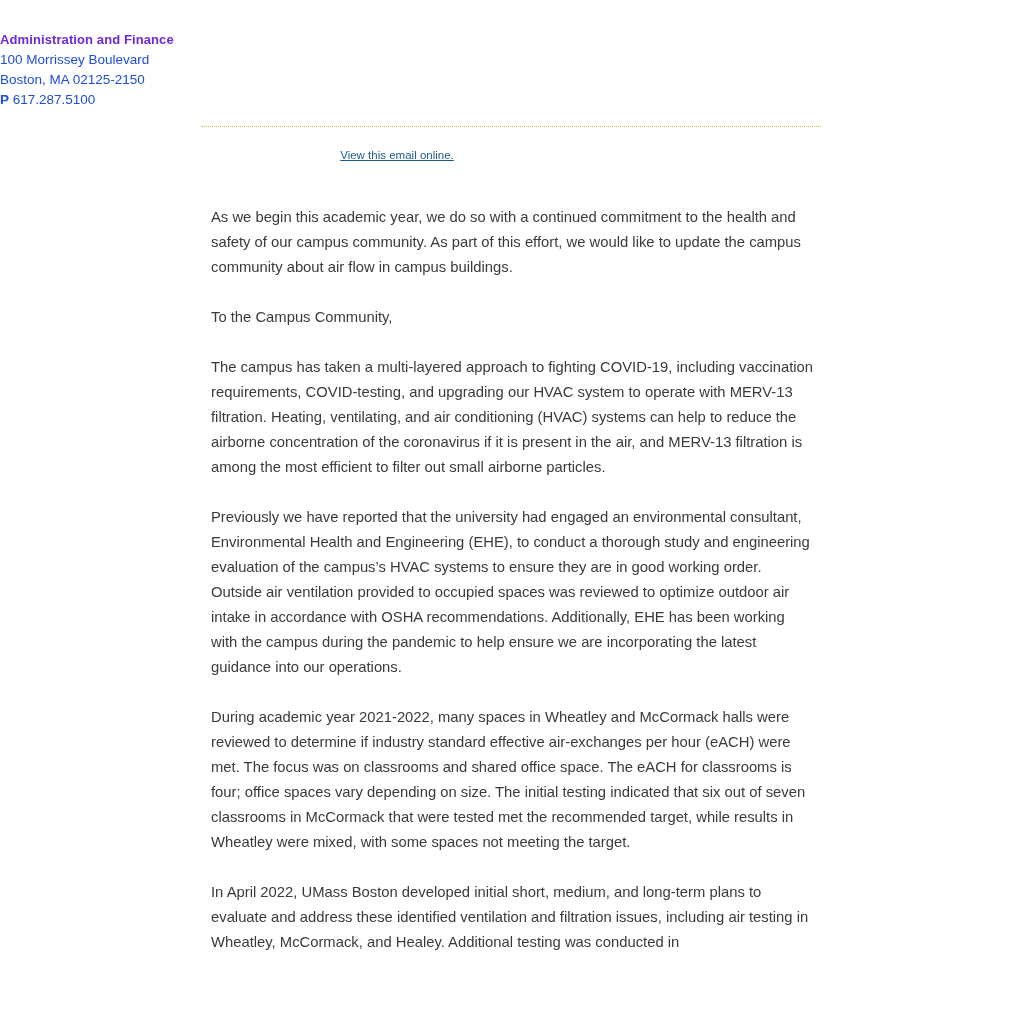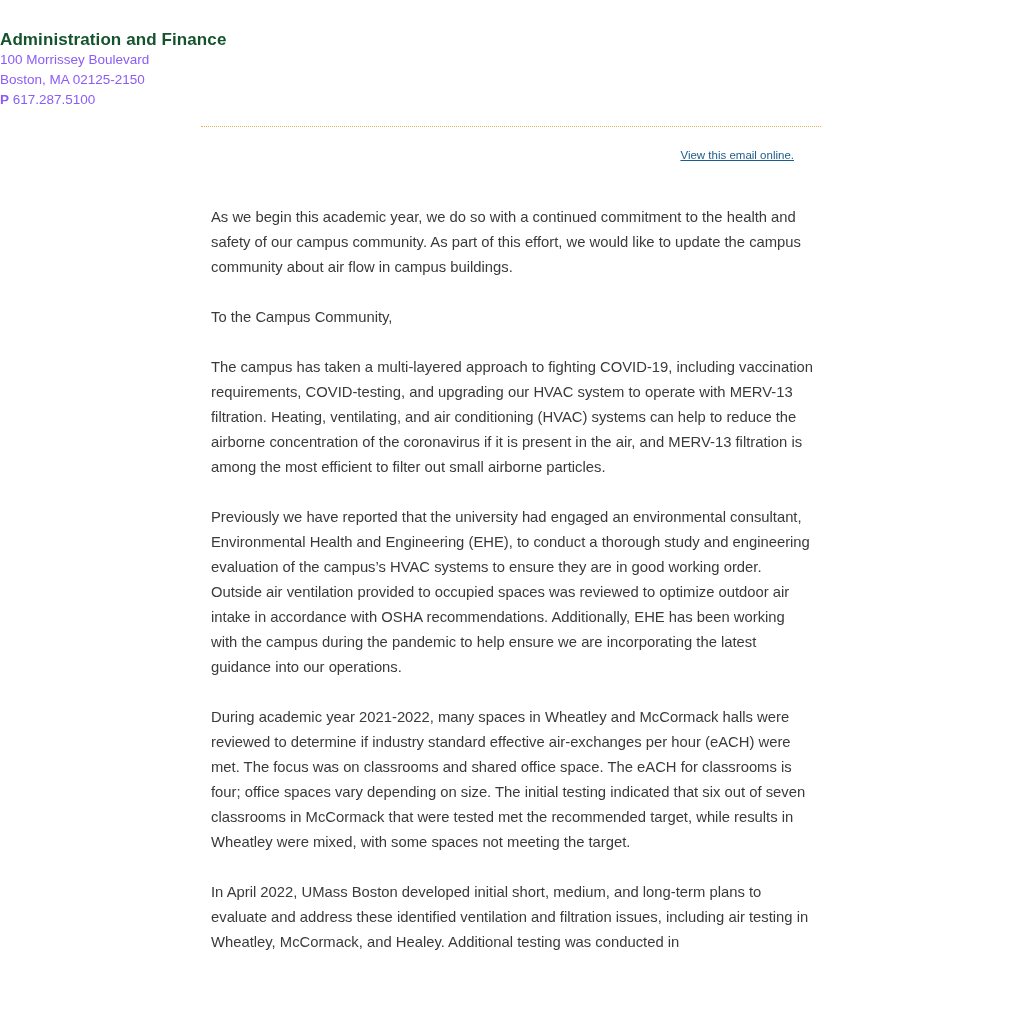--- a/index.html
+++ b/index.html
@@ -46,39 +46,39 @@
     margin-left: 6px;
   }
   .contact-block {
     padding-top: 12px;
     font-size: 13.5px;
     line-height: 20px;
     color: #1c5c8c;
   }
   .contact-title {
     font-weight: bold;
-    color: #14532d;
-    font-size: 17px;
+    color: #6d28d9;
+    font-size: 13px;
     letter-spacing: 0.1px;
   }
   .contact-line {
-    color: #8b5cf6;
+    color: #1d4ed8;
   }
   .phone-mark {
     font-weight: bold;
   }
   .divider {
     margin: 16px auto 0 auto;
     width: 620px;
     border-top: 1px dotted #d9b44a;
     margin-left: 201px;
   }
   .view-online-row {
     margin-top: 18px;
-    text-align: right;
+    text-align: center;
     padding-right: 230px;
   }
   .view-online {
     font-size: 11.5px;
     color: #1c5c8c;
     text-decoration: underline;
     cursor: pointer;
   }
   .body-copy {
     margin-top: 42px;

